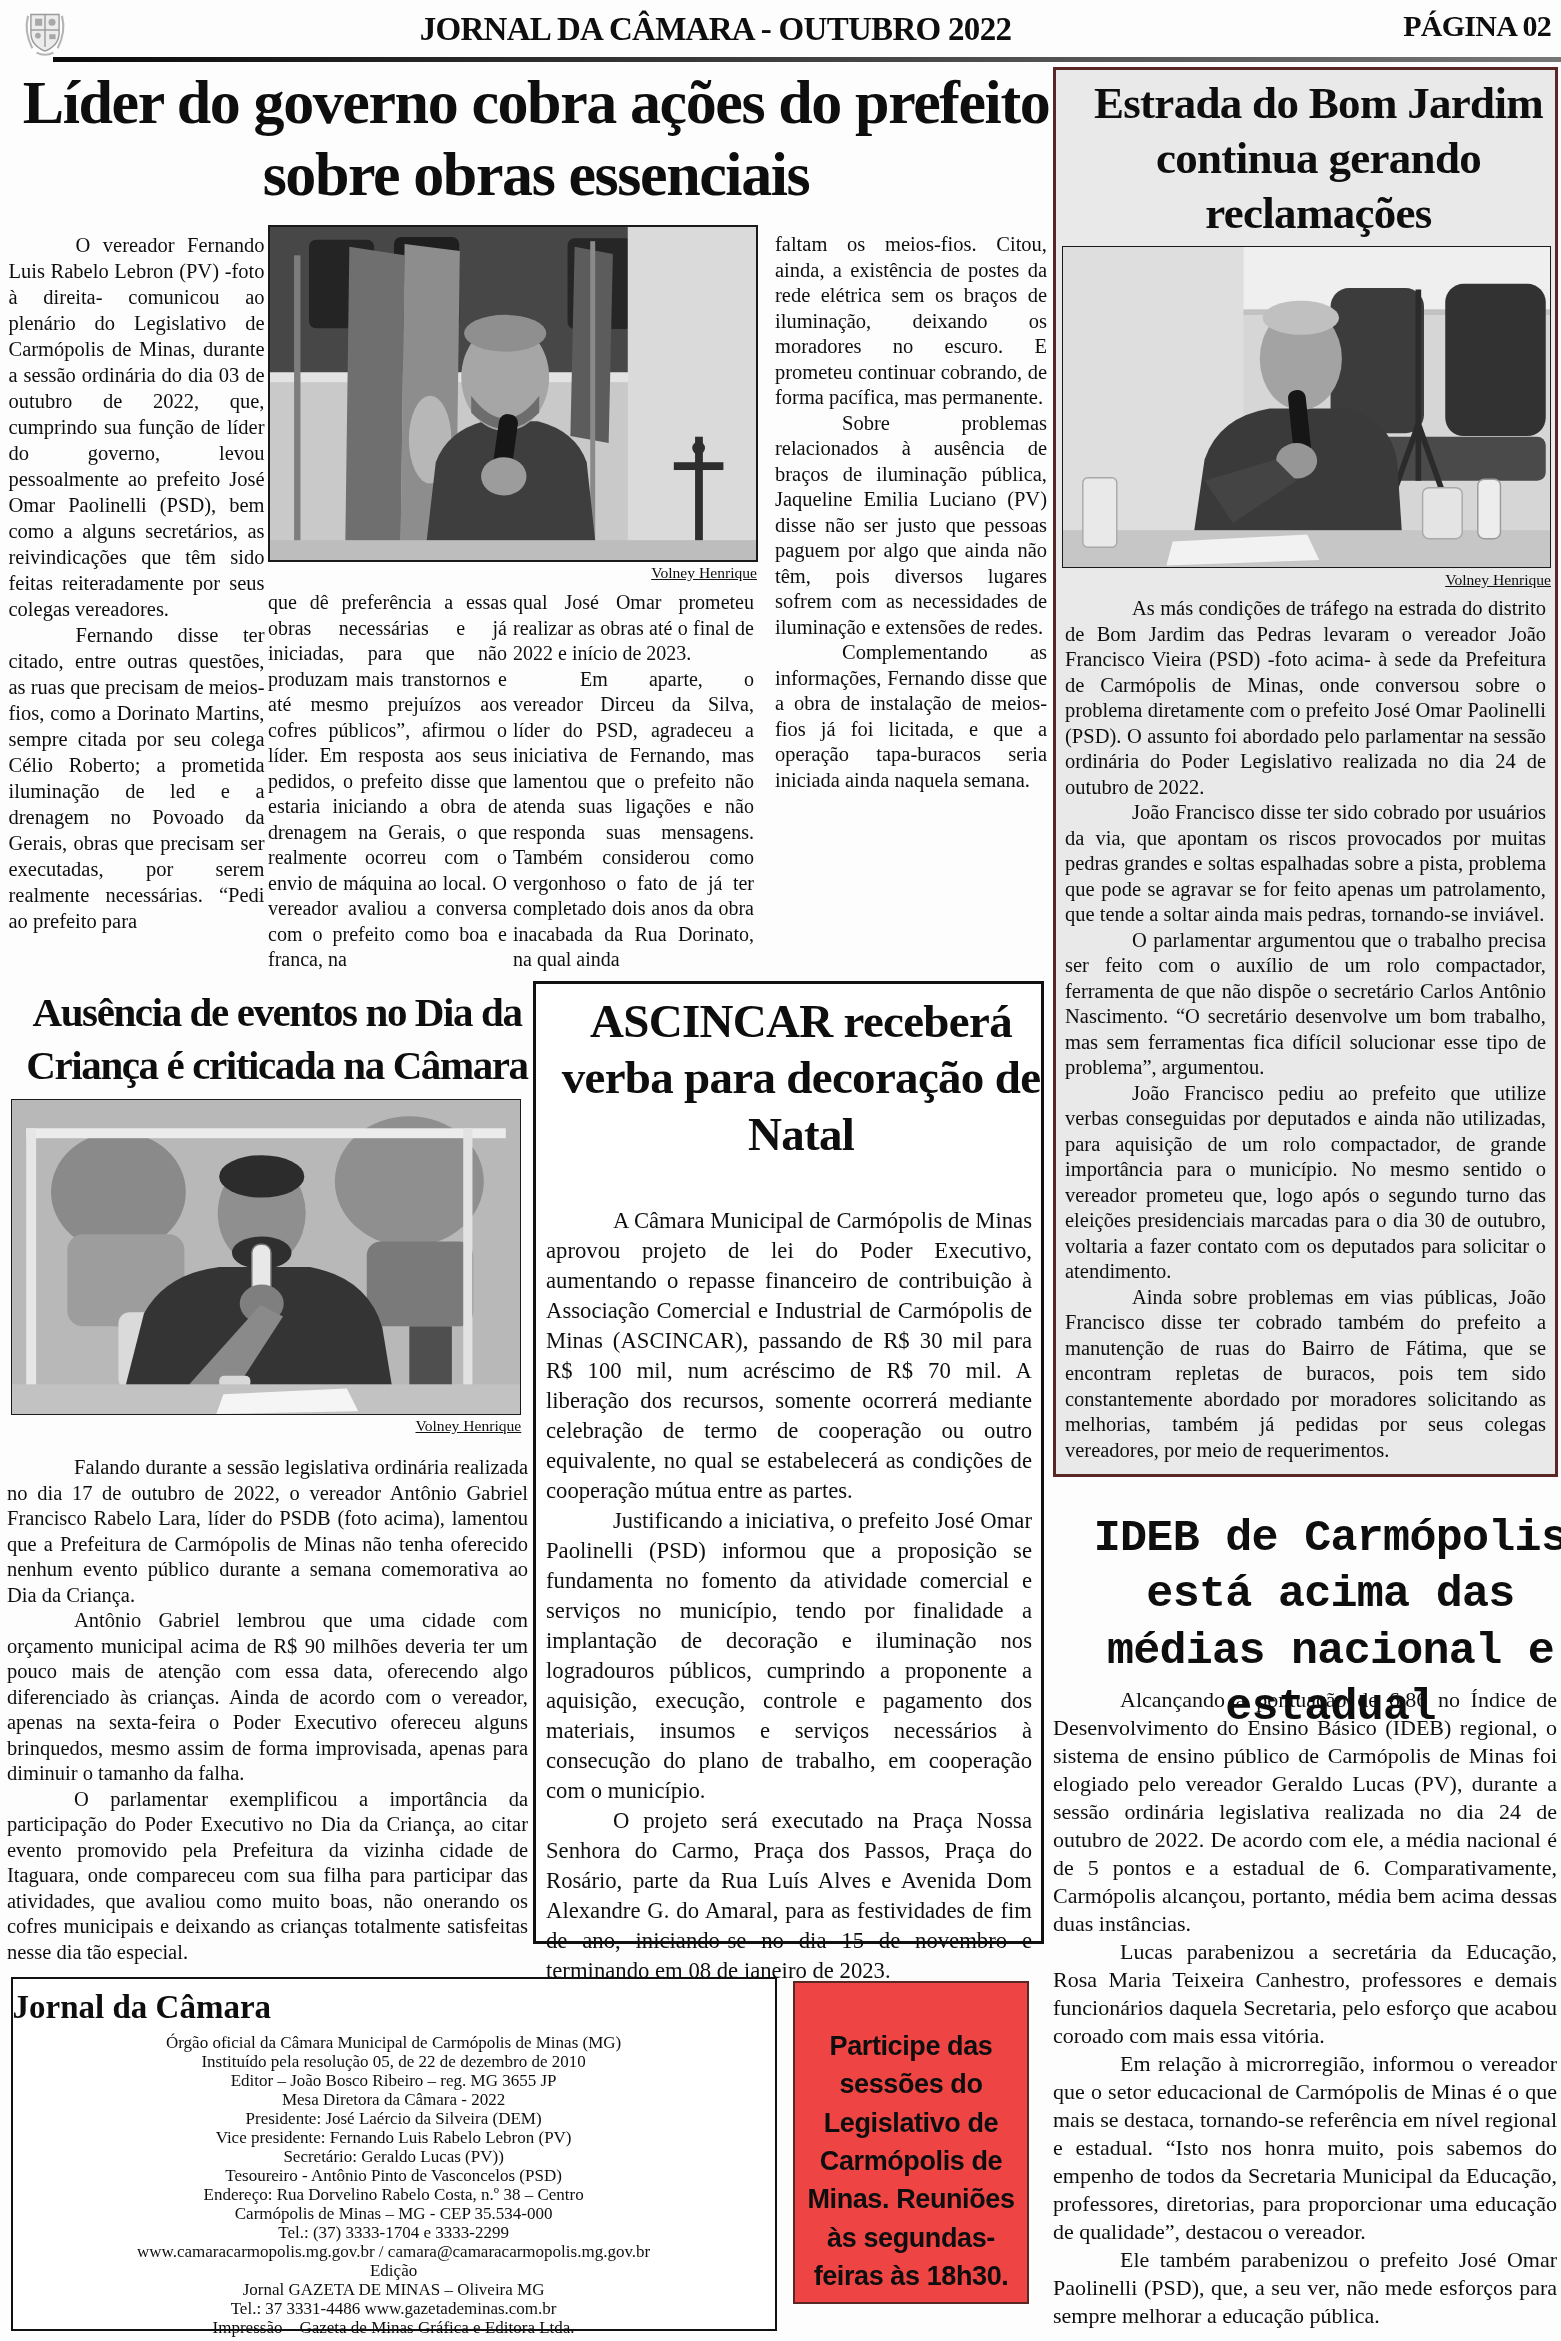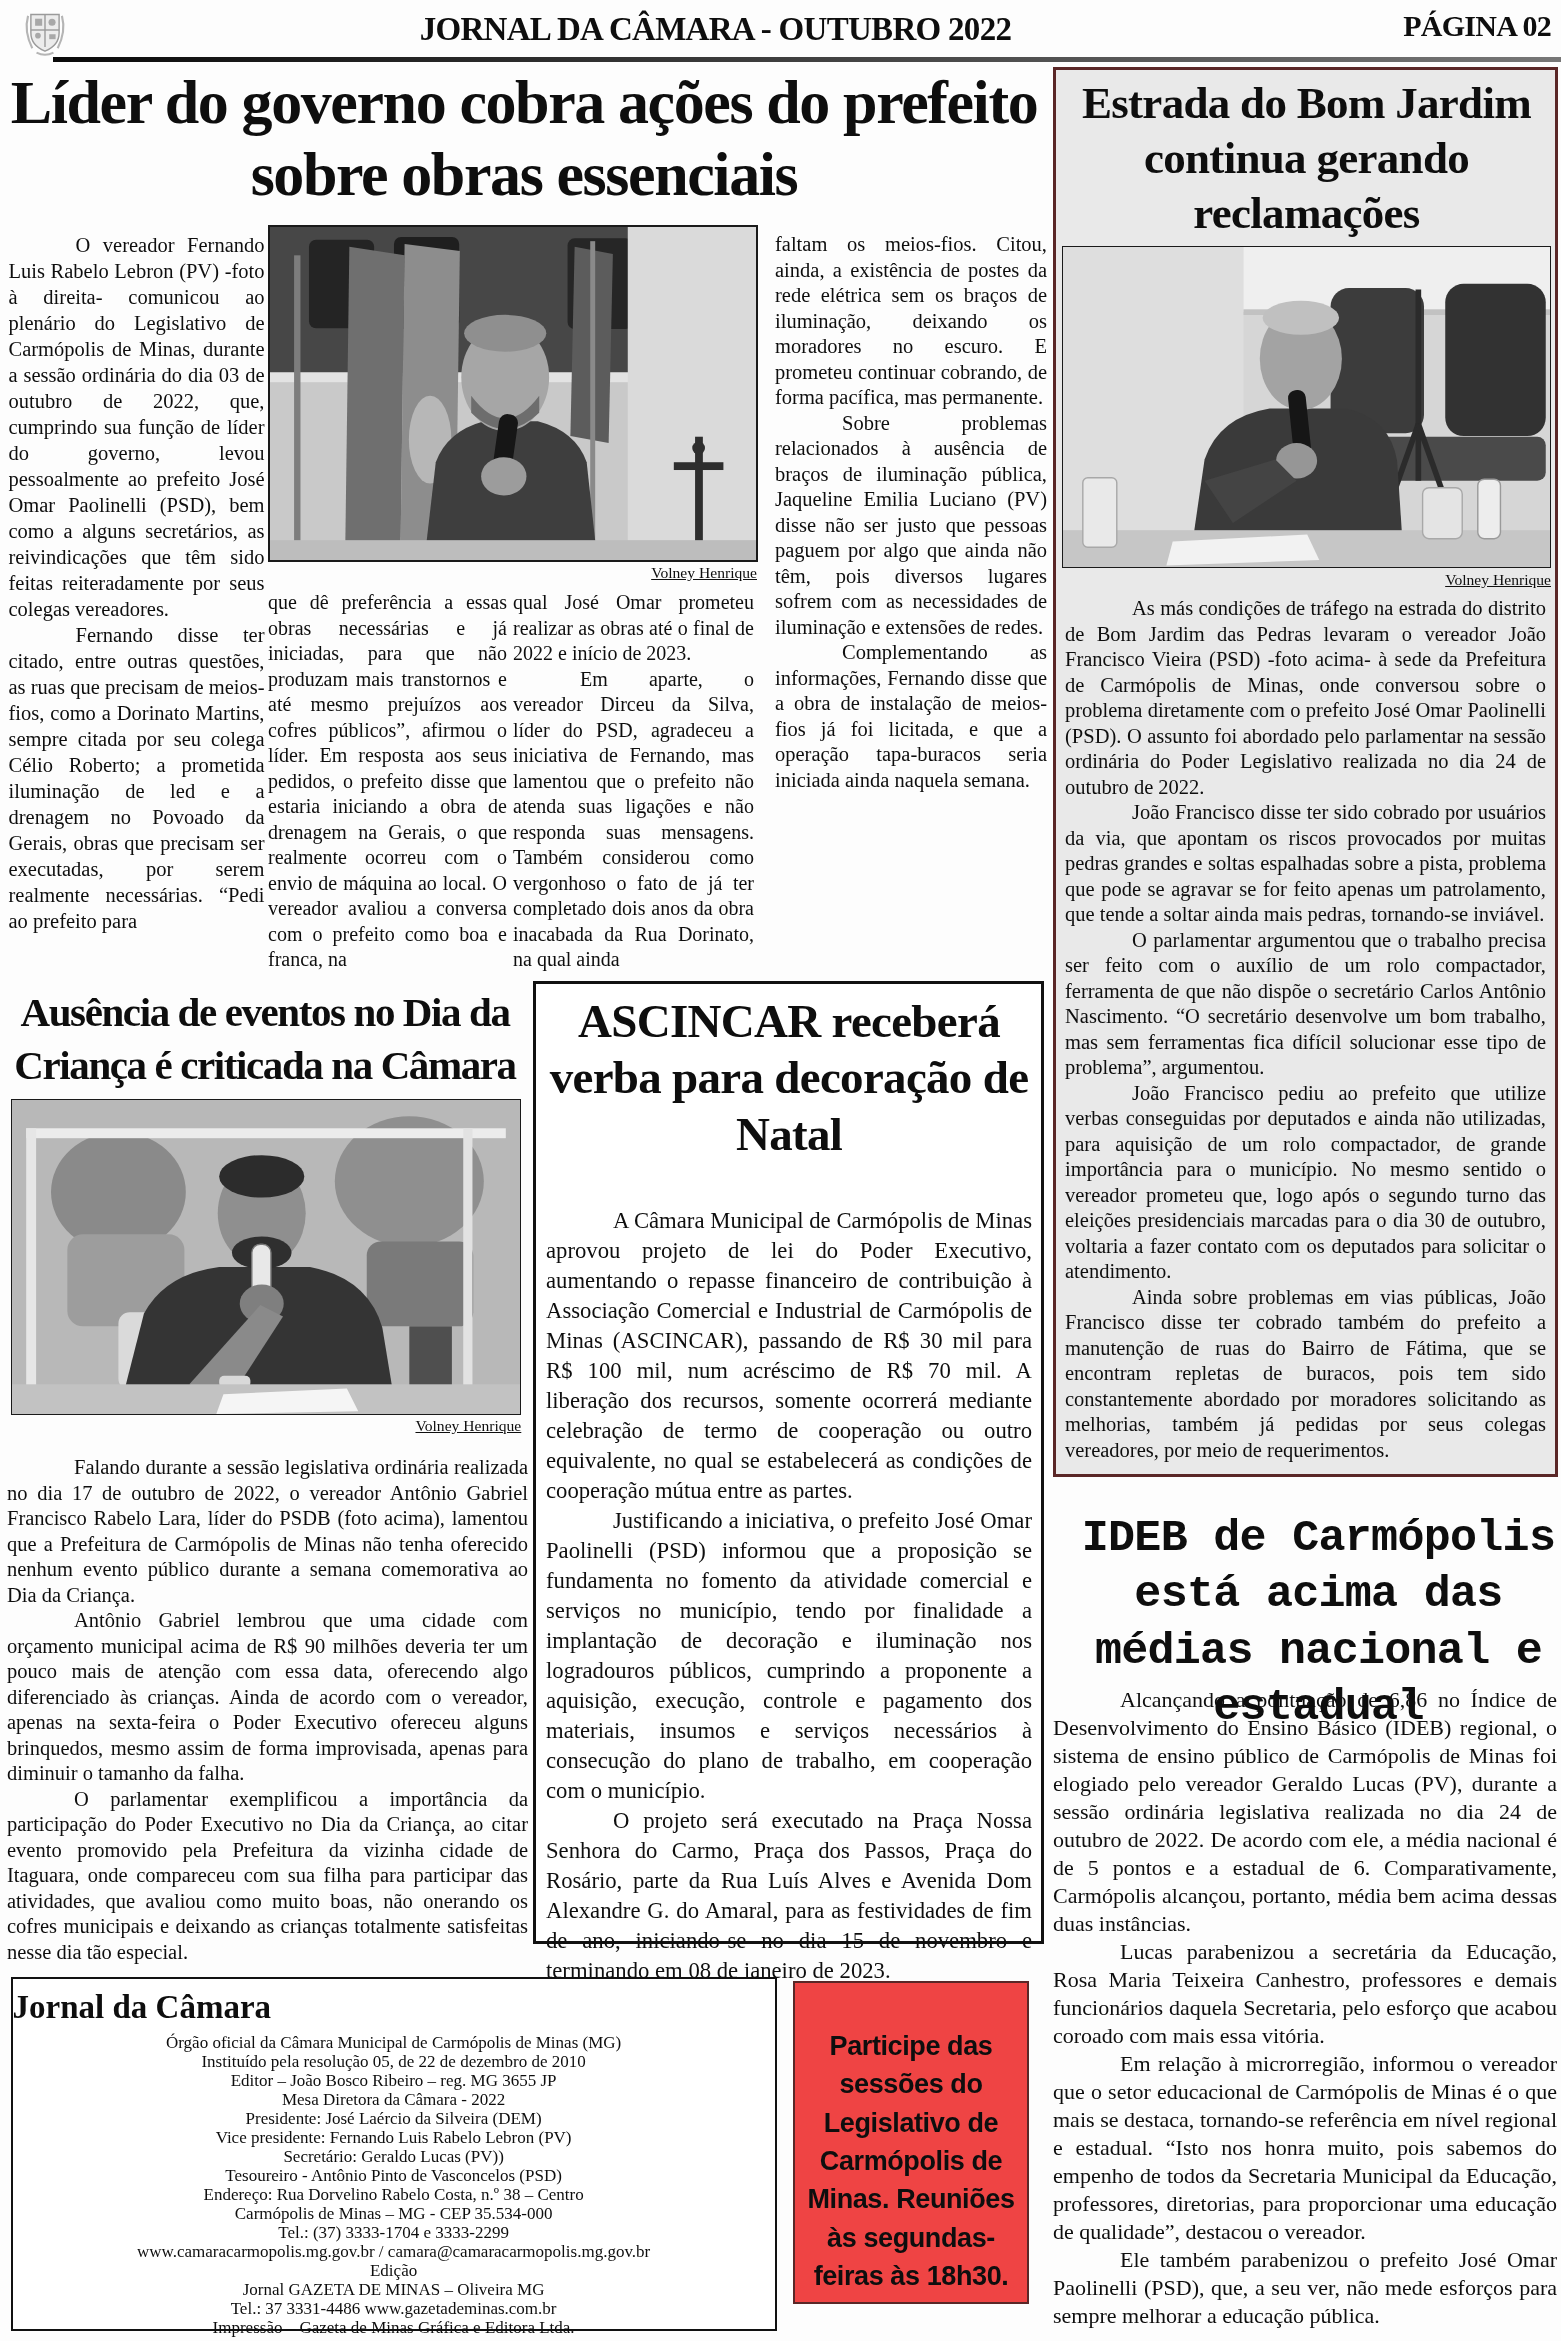--- a/index.html
+++ b/index.html
@@ -4,21 +4,21 @@
 <style>
   html,body{margin:0;padding:0;background:#888;}
   .page{position:relative;width:1561px;height:2342px;background:#fdfdfd;font-family:"Liberation Serif",serif;color:#0e0e0e;overflow:hidden;margin:0 auto;}
   .abs{position:absolute;}
   
   .hdr-title{left:0;top:11.3px;width:1431px;text-align:center;font-size:33px;font-weight:bold;letter-spacing:-0.7px;}
   .hdr-page{right:10px;top:8.5px;font-size:30px;font-weight:bold;letter-spacing:-0.7px;}
   .hdr-rule{left:53px;top:57px;width:1508px;height:5px;background:linear-gradient(to right,#0a0a0a,#777);}
   .logo{left:21px;top:5.7px;width:48px;height:52px;}
   
-  .hl{font-weight:bold;text-align:center;}
+  .hl{font-weight:bold;text-align:center;margin-left:12px;}
   .hl-main{left:0;top:67px;width:1048px;font-size:62px;line-height:1.16;letter-spacing:-1.4px;}
   .hl-estrada{left:1062px;top:76px;width:489px;font-size:45px;line-height:1.22;letter-spacing:-0.7px;}
   .hl-ausencia{left:0;top:986px;width:530px;font-size:41px;line-height:1.3;letter-spacing:-1.4px;}
   .hl-ascincar{left:542px;top:993px;width:494px;font-size:47px;line-height:1.2;letter-spacing:-0.7px;}
   .hl-ideb{left:1066px;top:1511px;width:505px;font-size:45px;line-height:1.25;letter-spacing:-0.7px;font-family:Liberation Mono, monospace;}
   
   .bodytxt p{margin:0;text-align:justify;text-indent:67px;}
   .c1{left:8.5px;top:232px;width:256px;font-size:20.5px;line-height:26px;}
   .c2{left:268px;top:590px;width:239px;font-size:20px;line-height:25.5px;}
   .c3{left:513px;top:590px;width:241px;font-size:20px;line-height:25.5px;}

